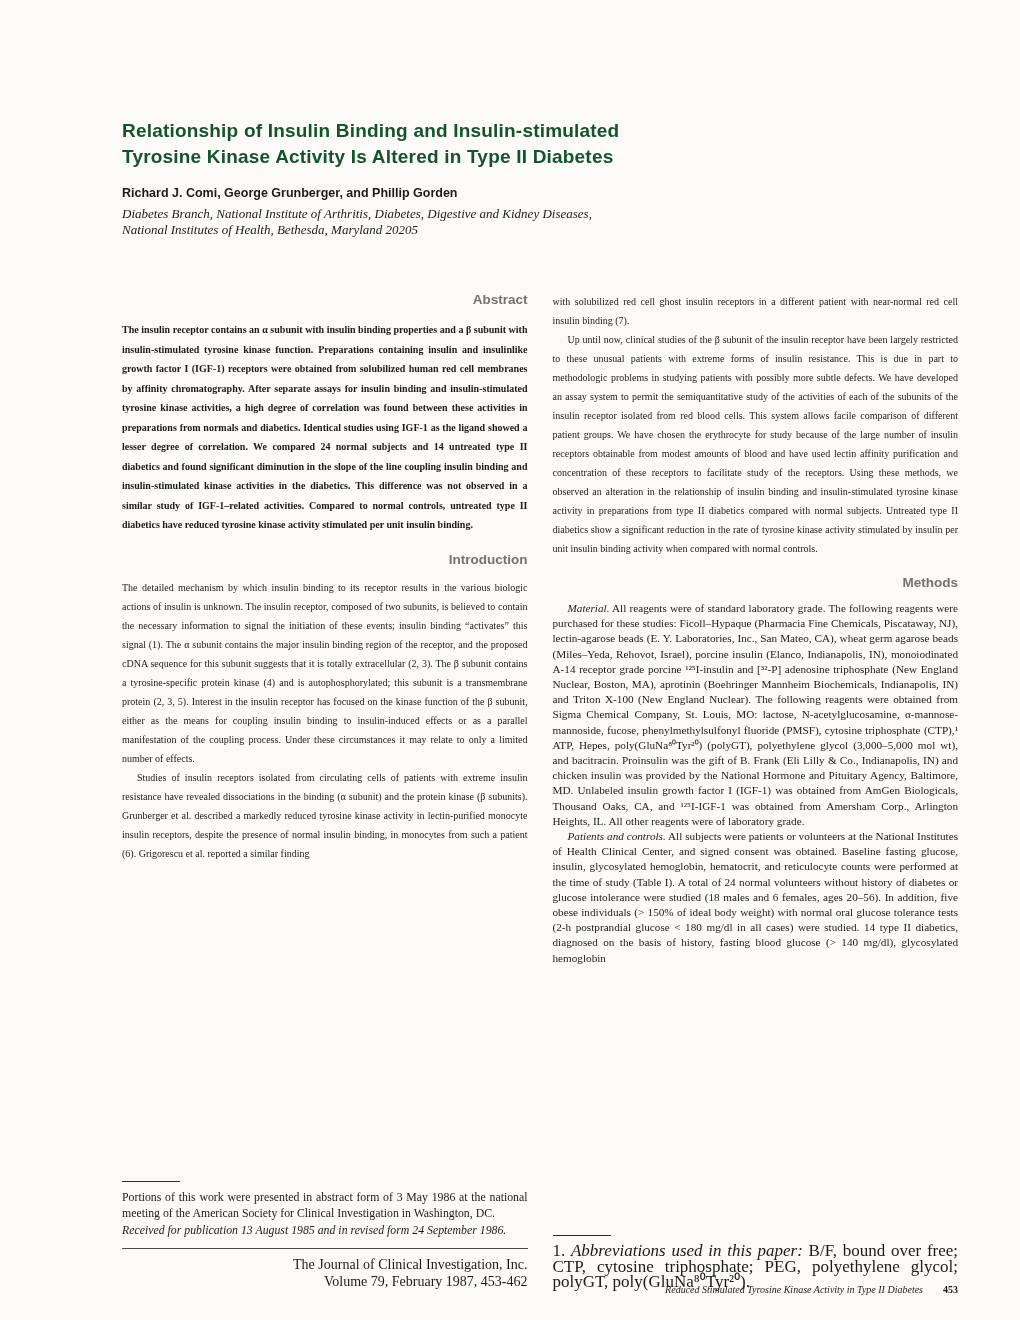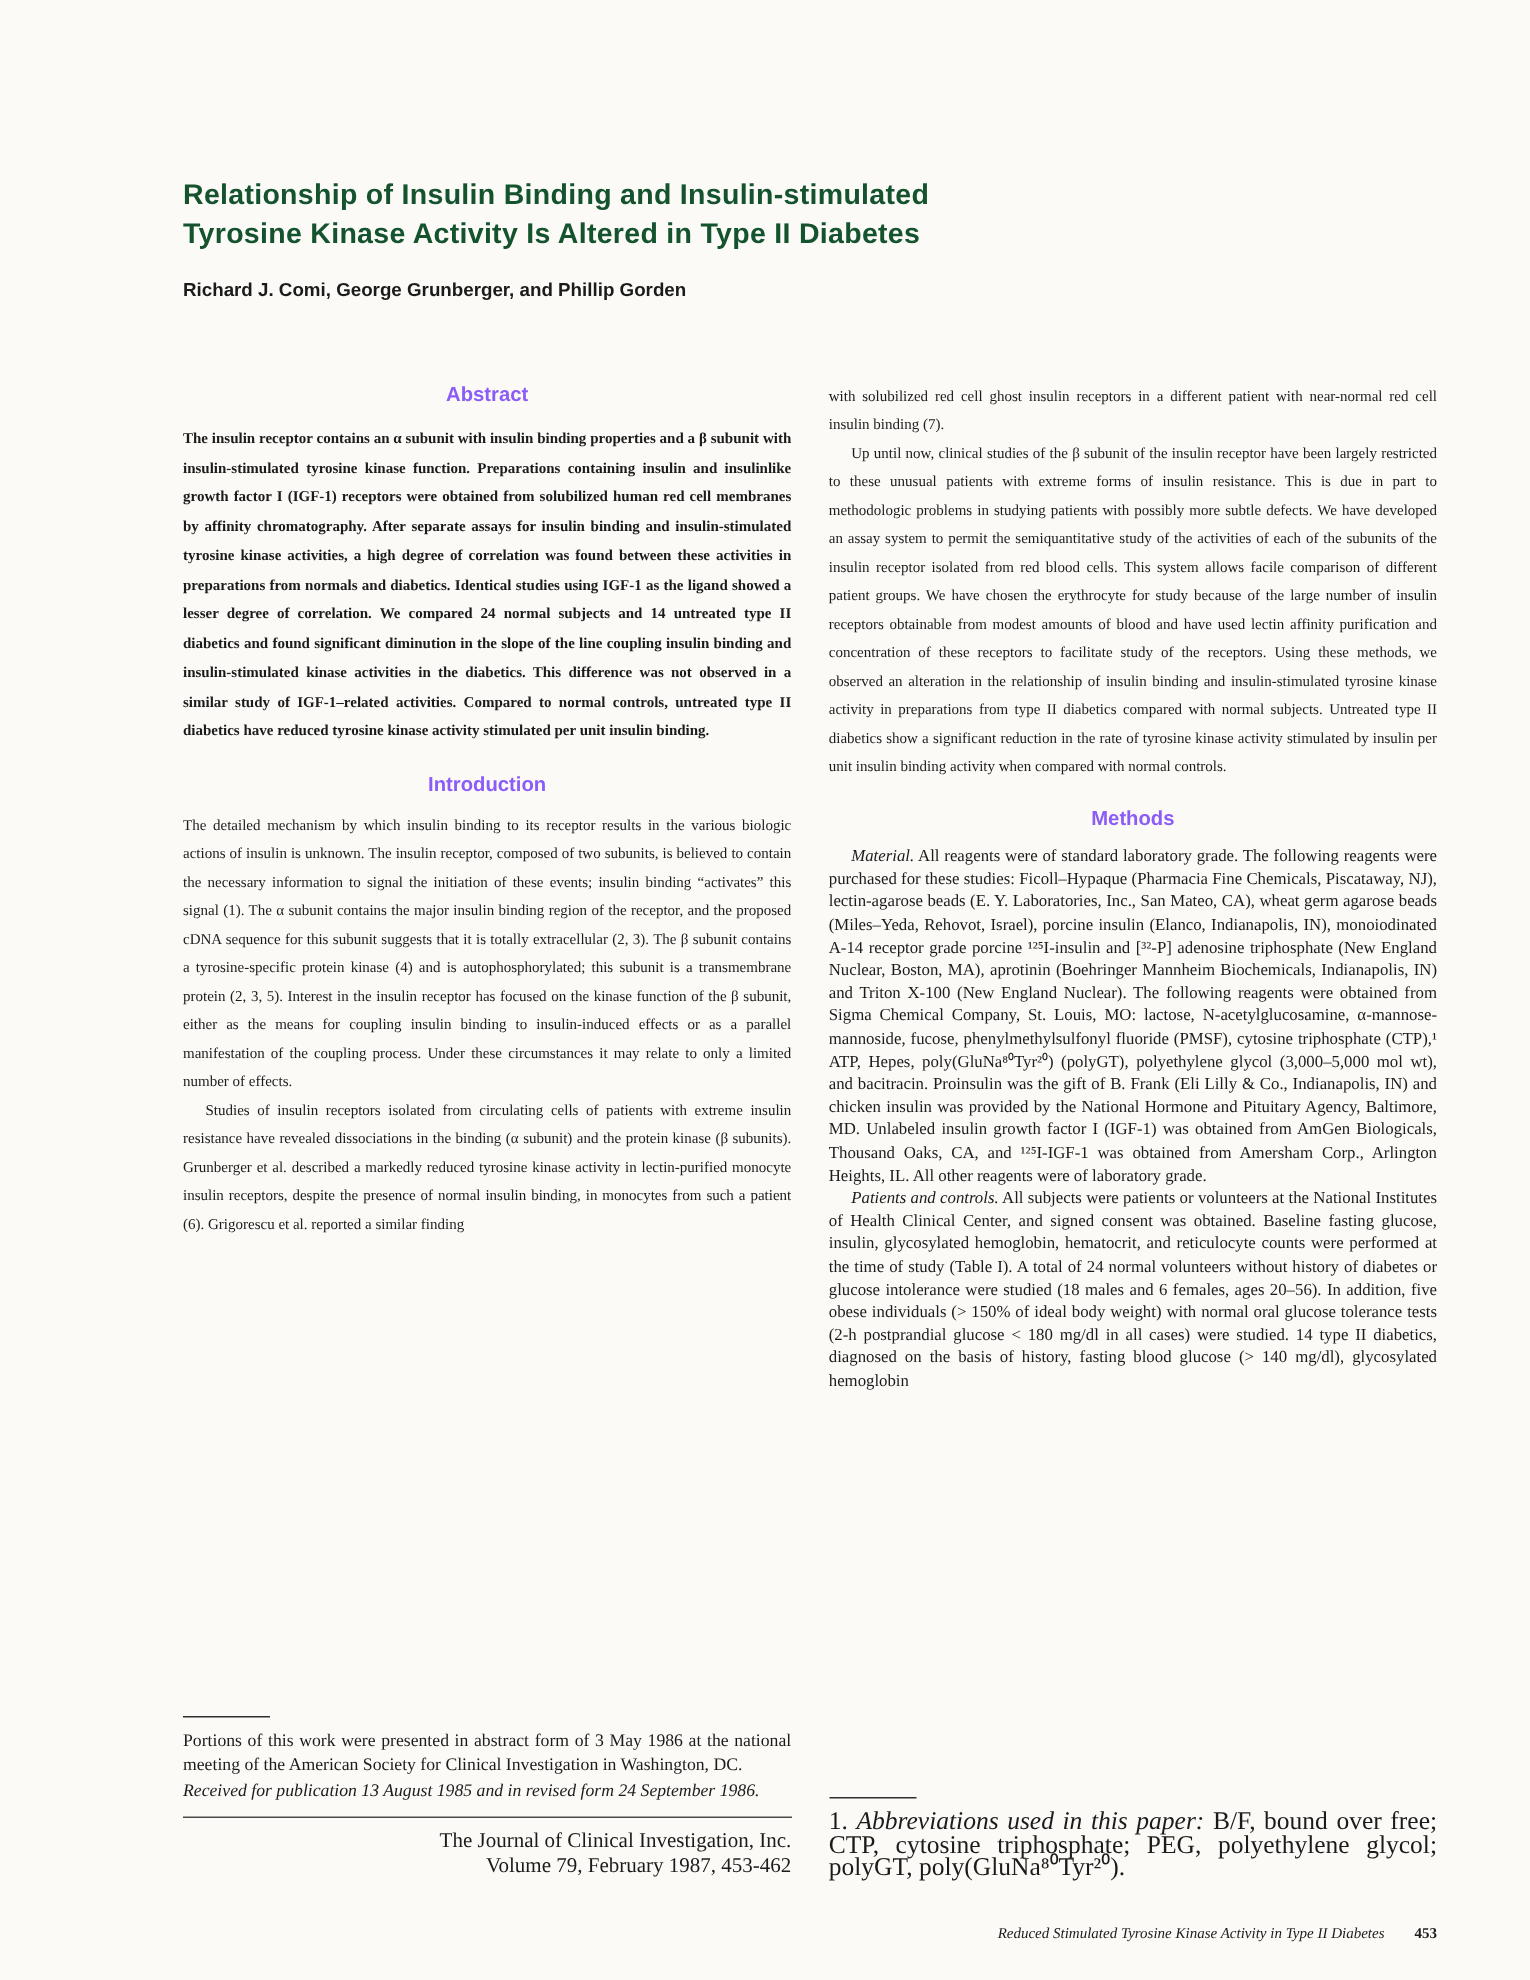--- a/index.html
+++ b/index.html
@@ -16,21 +16,21 @@
   }
   .title { margin:0; font-family:"Liberation Sans", sans-serif; font-weight:bold; font-size:19px; line-height:26px; letter-spacing:0.2px; color:#14532d; }
   .title-line { display:block; }
   .authors { margin-top:16px; font-family:"Liberation Sans", sans-serif; font-weight:bold; font-size:12.5px; line-height:15px; }
   .affiliation { margin-top:5px; font-style:italic; font-size:13px; line-height:16px; }
   .affil-line { display:block; }
 
   .columns { display:flex; gap:25px; margin-top:54px; }
   .col { width:406px; height:998px; display:flex; flex-direction:column; text-align:justify; }
 
-  h2.section { font-family:"Liberation Sans", sans-serif; font-size:13.5px; font-weight:bold; margin:0 0 13px 0; text-align:center; color:#8b5cf6; }
+  h2.section { font-family:"Liberation Sans", sans-serif; font-size:13.5px; font-weight:bold; margin:0 0 13px 0; text-align:right; color:#737373; }
   h2.section-mid { margin-top:17px; margin-bottom:11px; }
 
   p.body { margin:0; font-size:10px; line-height:19px; }
   p.indent { text-indent:15px; }
   p.abstract-body { font-weight:bold; line-height:19.5px; }
   p.methods-text { font-size:11.2px; line-height:15.2px; }
   .lead-italic { font-style:italic; }
 
   .footnote-block { margin-top:auto; font-size:11.8px; line-height:16.5px; }
   .rule-short { width:58px; border:0; border-top:1.4px solid #2e2e2e; margin:0 0 7px 0; }
@@ -53,20 +53,24 @@
 <body>
 
 <div class="page">
 
   <header>
     <h1 class="title">
       <span class="title-line">Relationship of Insulin Binding and Insulin-stimulated</span>
       <span class="title-line">Tyrosine Kinase Activity Is Altered in Type II Diabetes</span>
     </h1>
     <div class="authors">Richard J. Comi, George Grunberger, and Phillip Gorden</div>
+    <div class="affiliation">
+      <span class="affil-line">Diabetes Branch, National Institute of Arthritis, Diabetes, Digestive and Kidney Diseases,</span>
+      <span class="affil-line">National Institutes of Health, Bethesda, Maryland 20205</span>
+    </div>
   </header>
 
   <div class="columns">
 
     <div class="col">
       <h2 class="section">Abstract</h2>
       <p class="body abstract-body">The insulin receptor contains an α subunit with insulin binding properties and a β subunit with insulin-stimulated tyrosine kinase function. Preparations containing insulin and insulinlike growth factor I (IGF-1) receptors were obtained from solubilized human red cell membranes by affinity chromatography. After separate assays for insulin binding and insulin-stimulated tyrosine kinase activities, a high degree of correlation was found between these activities in preparations from normals and diabetics. Identical studies using IGF-1 as the ligand showed a lesser degree of correlation. We compared 24 normal subjects and 14 untreated type II diabetics and found significant diminution in the slope of the line coupling insulin binding and insulin-stimulated kinase activities in the diabetics. This difference was not observed in a similar study of IGF-1–related activities. Compared to normal controls, untreated type II diabetics have reduced tyrosine kinase activity stimulated per unit insulin binding.</p>
 
       <h2 class="section section-mid">Introduction</h2>
       <p class="body">The detailed mechanism by which insulin binding to its receptor results in the various biologic actions of insulin is unknown. The insulin receptor, composed of two subunits, is believed to contain the necessary information to signal the initiation of these events; insulin binding “activates” this signal (1). The α subunit contains the major insulin binding region of the receptor, and the proposed cDNA sequence for this subunit suggests that it is totally extracellular (2, 3). The β subunit contains a tyrosine-specific protein kinase (4) and is autophosphorylated; this subunit is a transmembrane protein (2, 3, 5). Interest in the insulin receptor has focused on the kinase function of the β subunit, either as the means for coupling insulin binding to insulin-induced effects or as a parallel manifestation of the coupling process. Under these circumstances it may relate to only a limited number of effects.</p>

